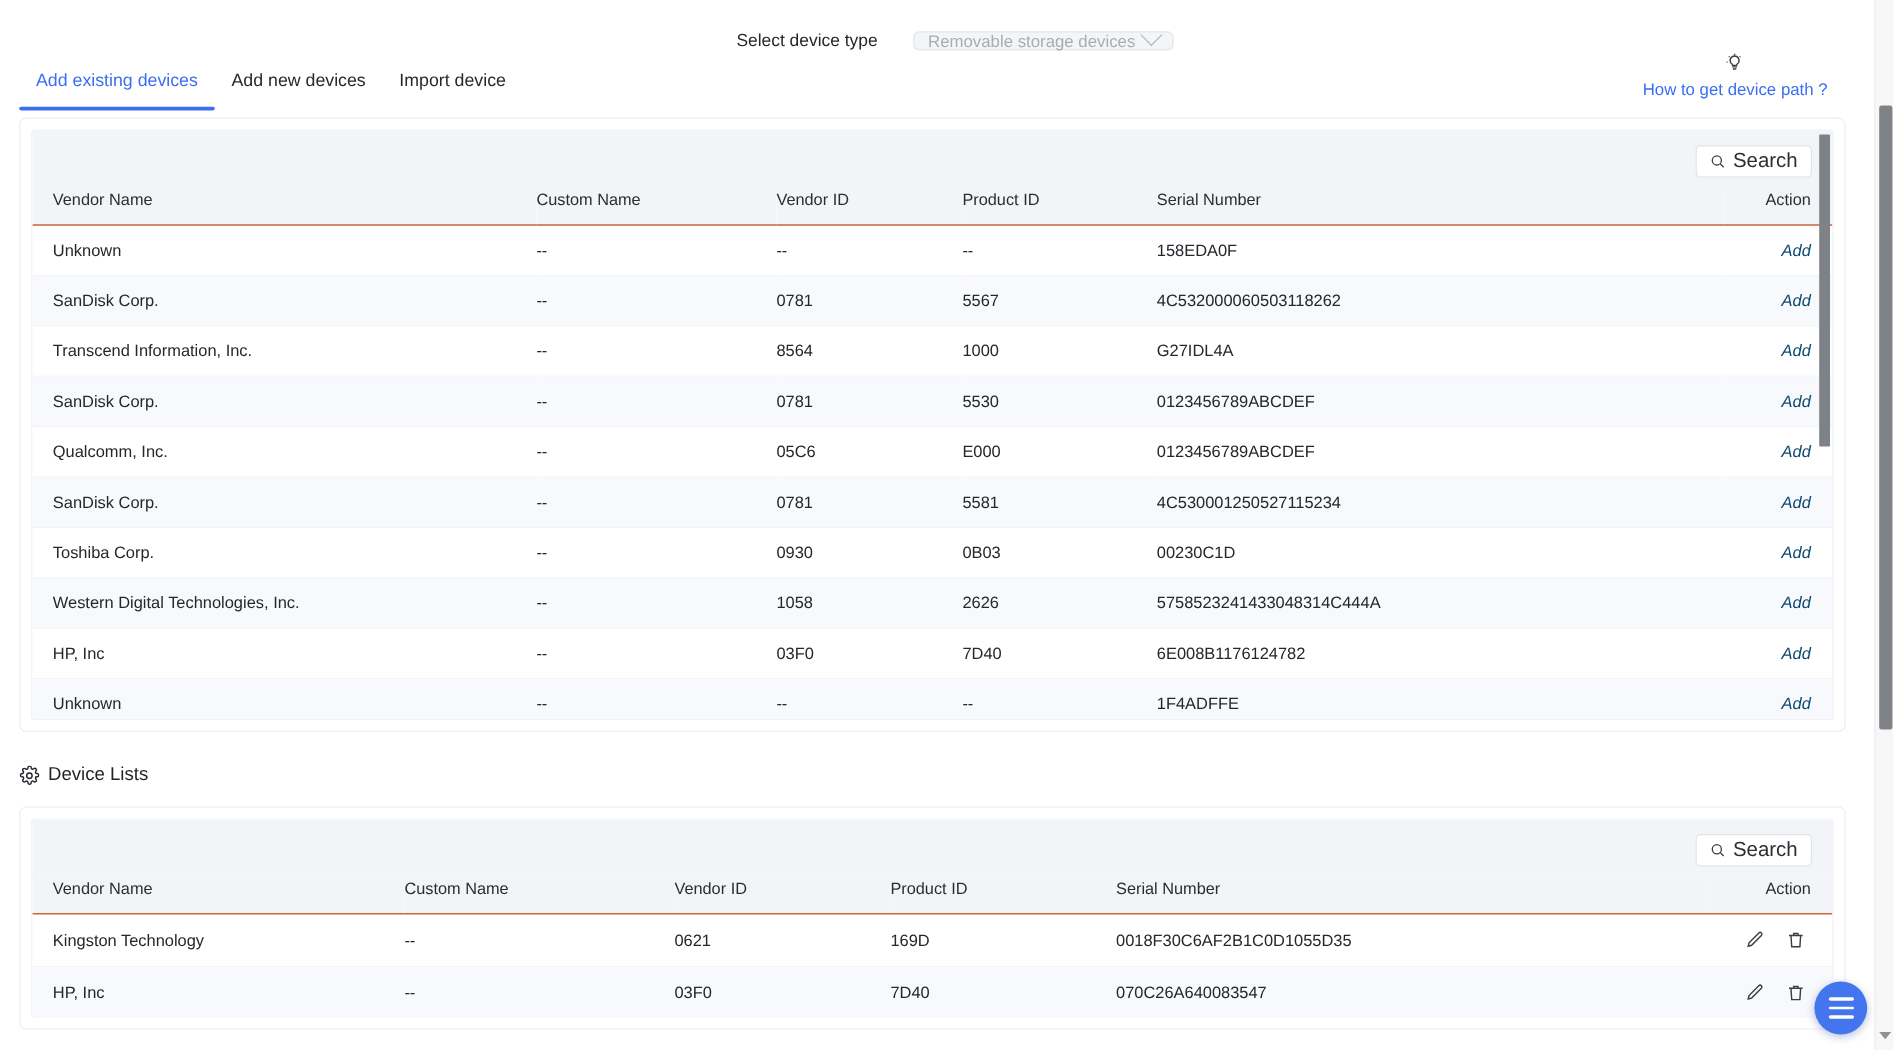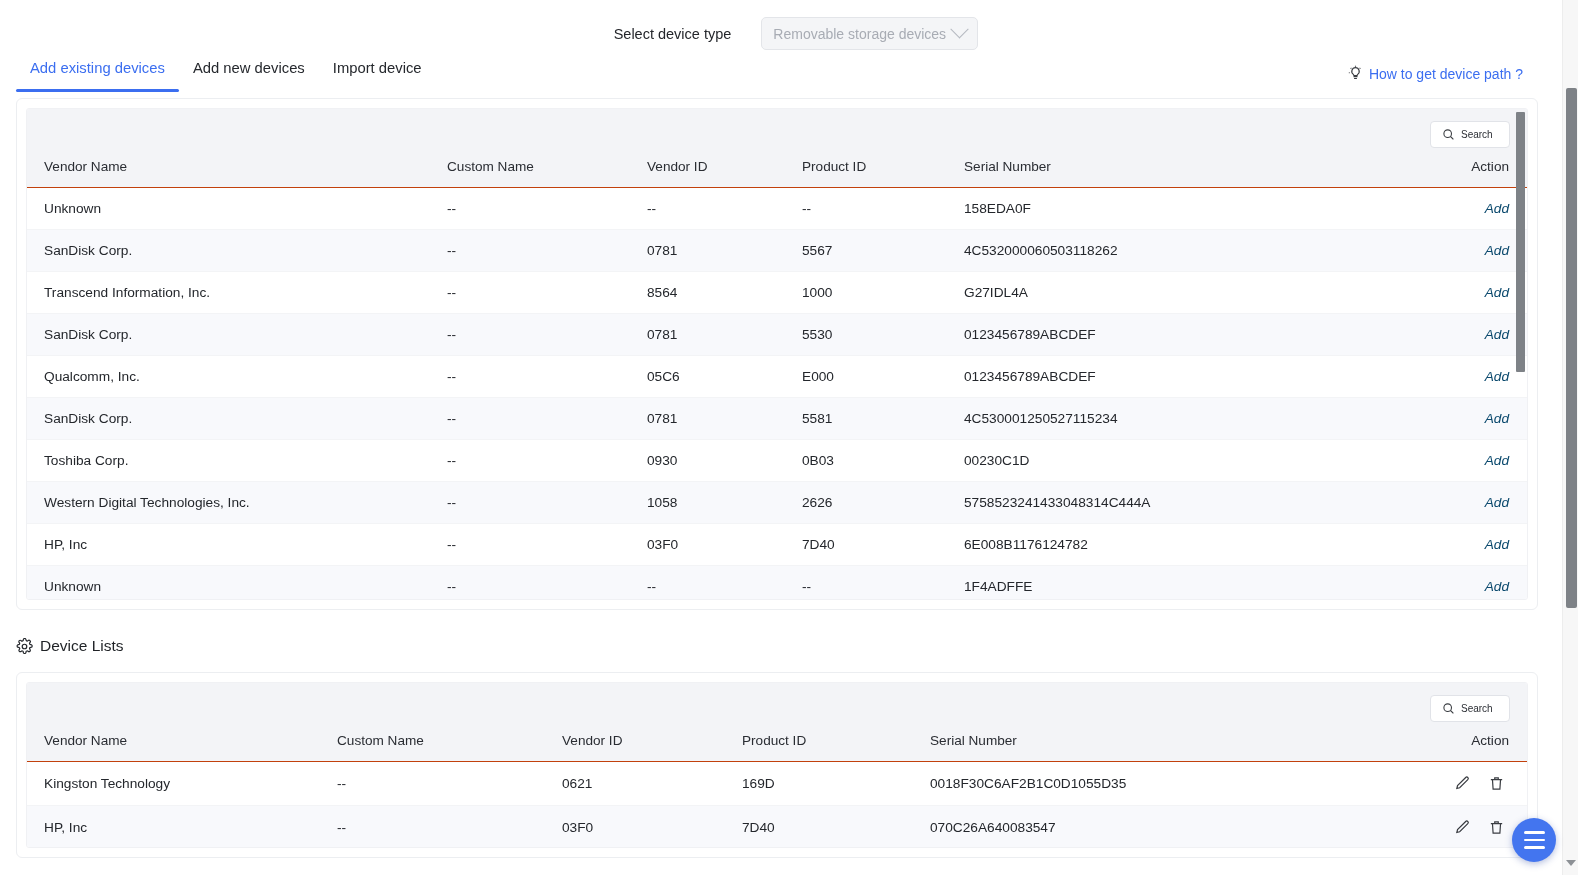--- a/index.html
+++ b/index.html
@@ -17,21 +17,21 @@
     display: flex; align-items: center;
     padding: 13px 0 0 14px;
     height: 54px;
     justify-content: center;
   }
   .topbar-label {
     font-size: 14.5px; color: #24262b;
     margin-right: 14px; white-space: nowrap;
   }
   .select-box {
-    width: 217px; height: 33px;
+    width: 217px; height: 16px;
     background: #f4f5f7;
     border: 1px solid #e3e5e9;
     border-radius: 5px;
     display: flex; align-items: center;
     padding: 0 11px;
     justify-content: space-between;
     margin-left: 16px;
   }
   .select-value { font-size: 14px; color: #a8acb4; }
   .chev {
@@ -59,20 +59,21 @@
   .tab.active::after {
     content: ""; position: absolute;
     left: 0; right: 0; bottom: 0; height: 3px;
     background: #3b6ef0; border-radius: 2px;
   }
   .howto {
     position: absolute; right: 55px; bottom: 10px;
     display: flex; align-items: center; gap: 5px;
     font-size: 14px; color: #3b6ef0;
     white-space: nowrap;
+    flex-direction: column;
   }
   .bulb-icon { width: 17px; height: 17px; display: block; }
 
   
   .card {
     margin: 6px 40px 0 16px;
     border: 1px solid #eceef1;
     border-radius: 6px;
     background: #fff;
     padding: 9px;
@@ -94,21 +95,21 @@
     display: flex; align-items: center; justify-content: flex-end;
     padding-right: 17px;
   }
   .search-btn {
     height: 27px; min-width: 80px;
     background: #ffffff;
     border: 1px solid #e1e3e8;
     border-radius: 4px;
     display: flex; align-items: center; gap: 6px;
     padding: 0 11px;
-    font-size: 10px; color: #2b2e34;
+    font-size: 17px; color: #2b2e34;
   }
   .mag { width: 13px; height: 13px; display: block; }
 
   table { width: 100%; border-collapse: collapse; table-layout: fixed; }
   thead th {
     background: #f3f4f7;
     font-weight: normal;
     font-size: 13.6px;
     color: #2a2d33;
     text-align: left;

